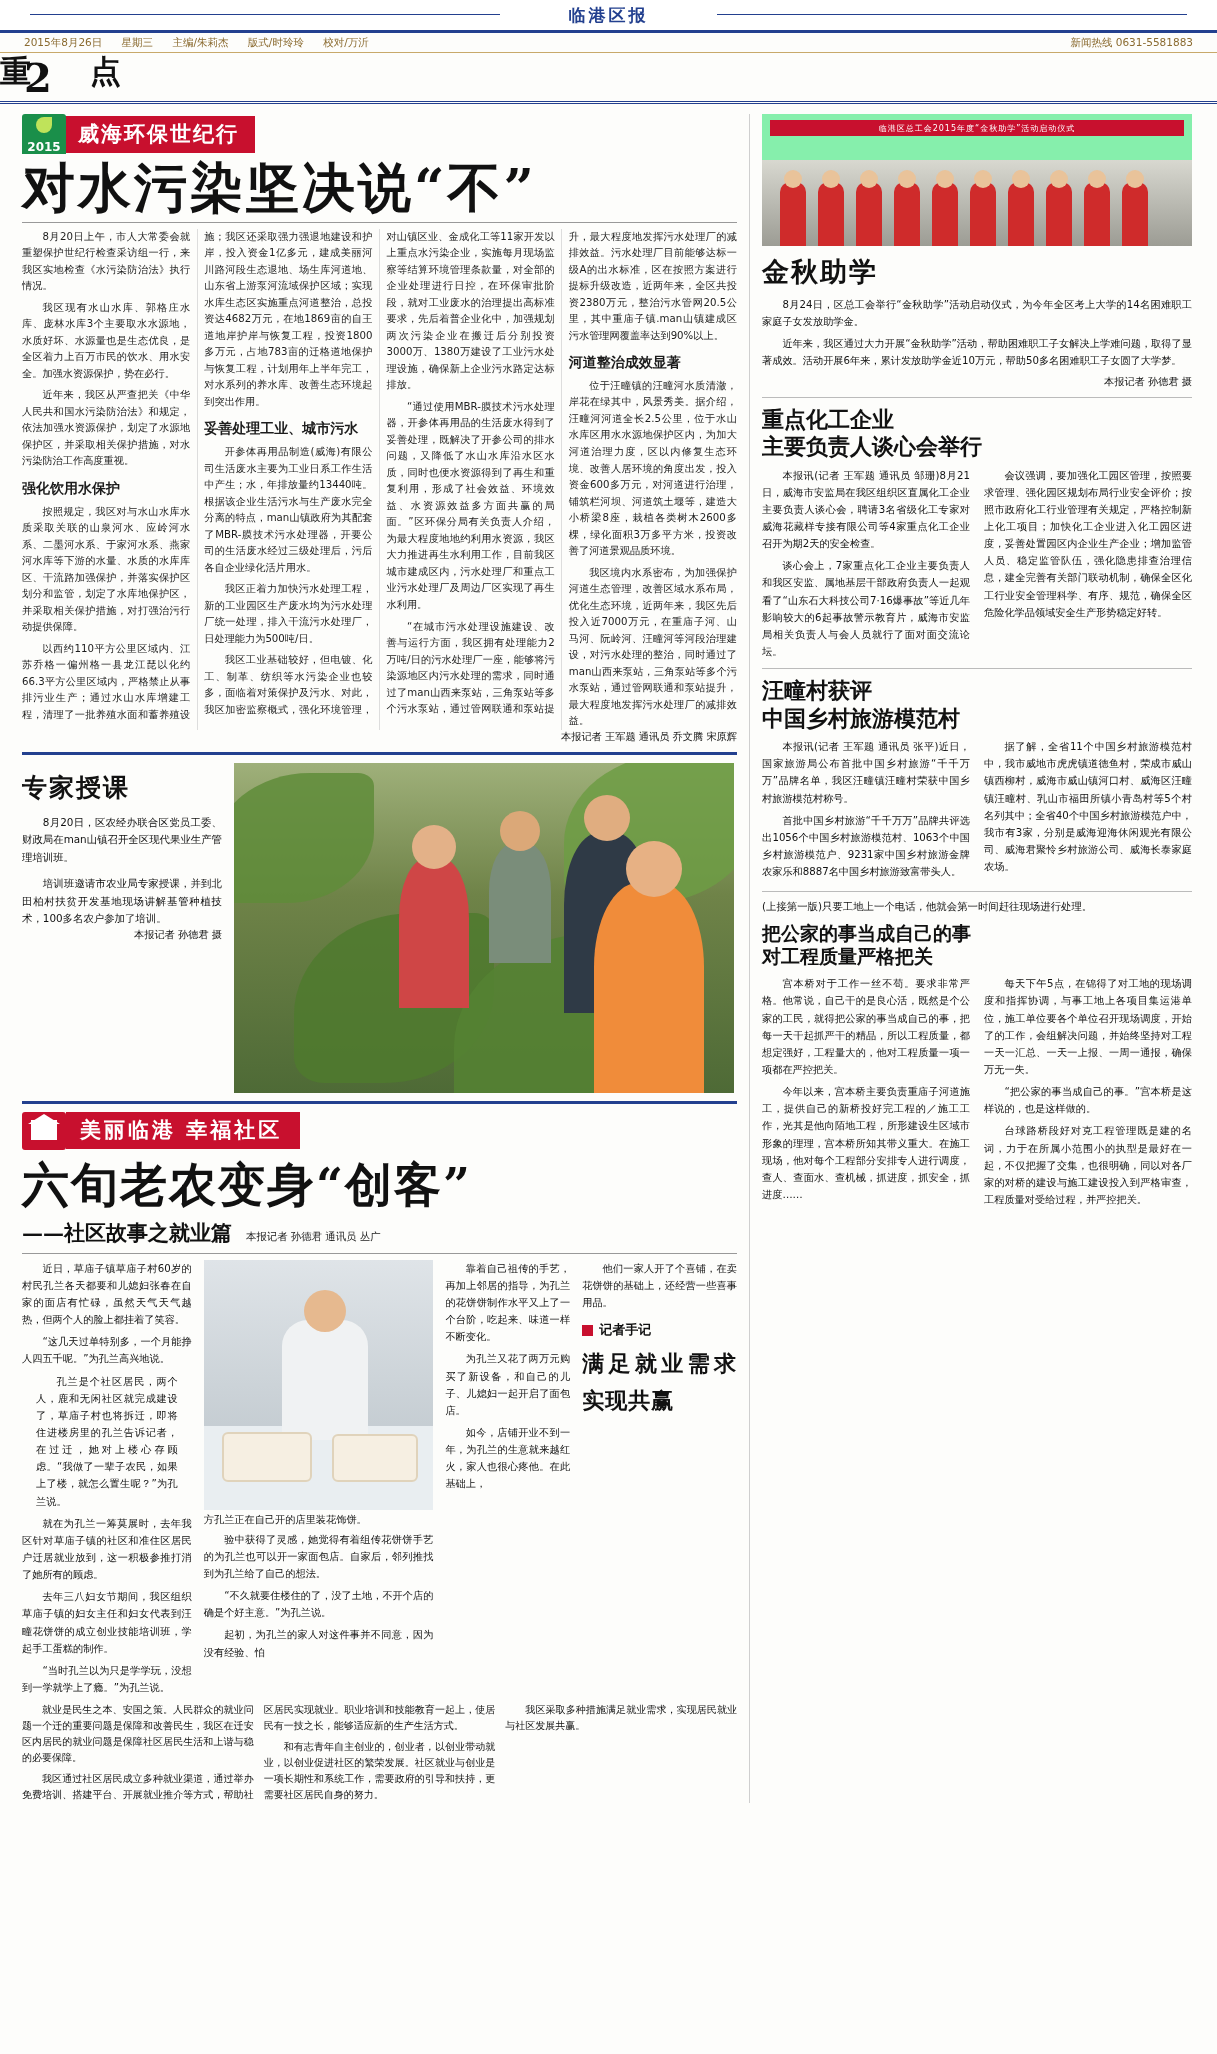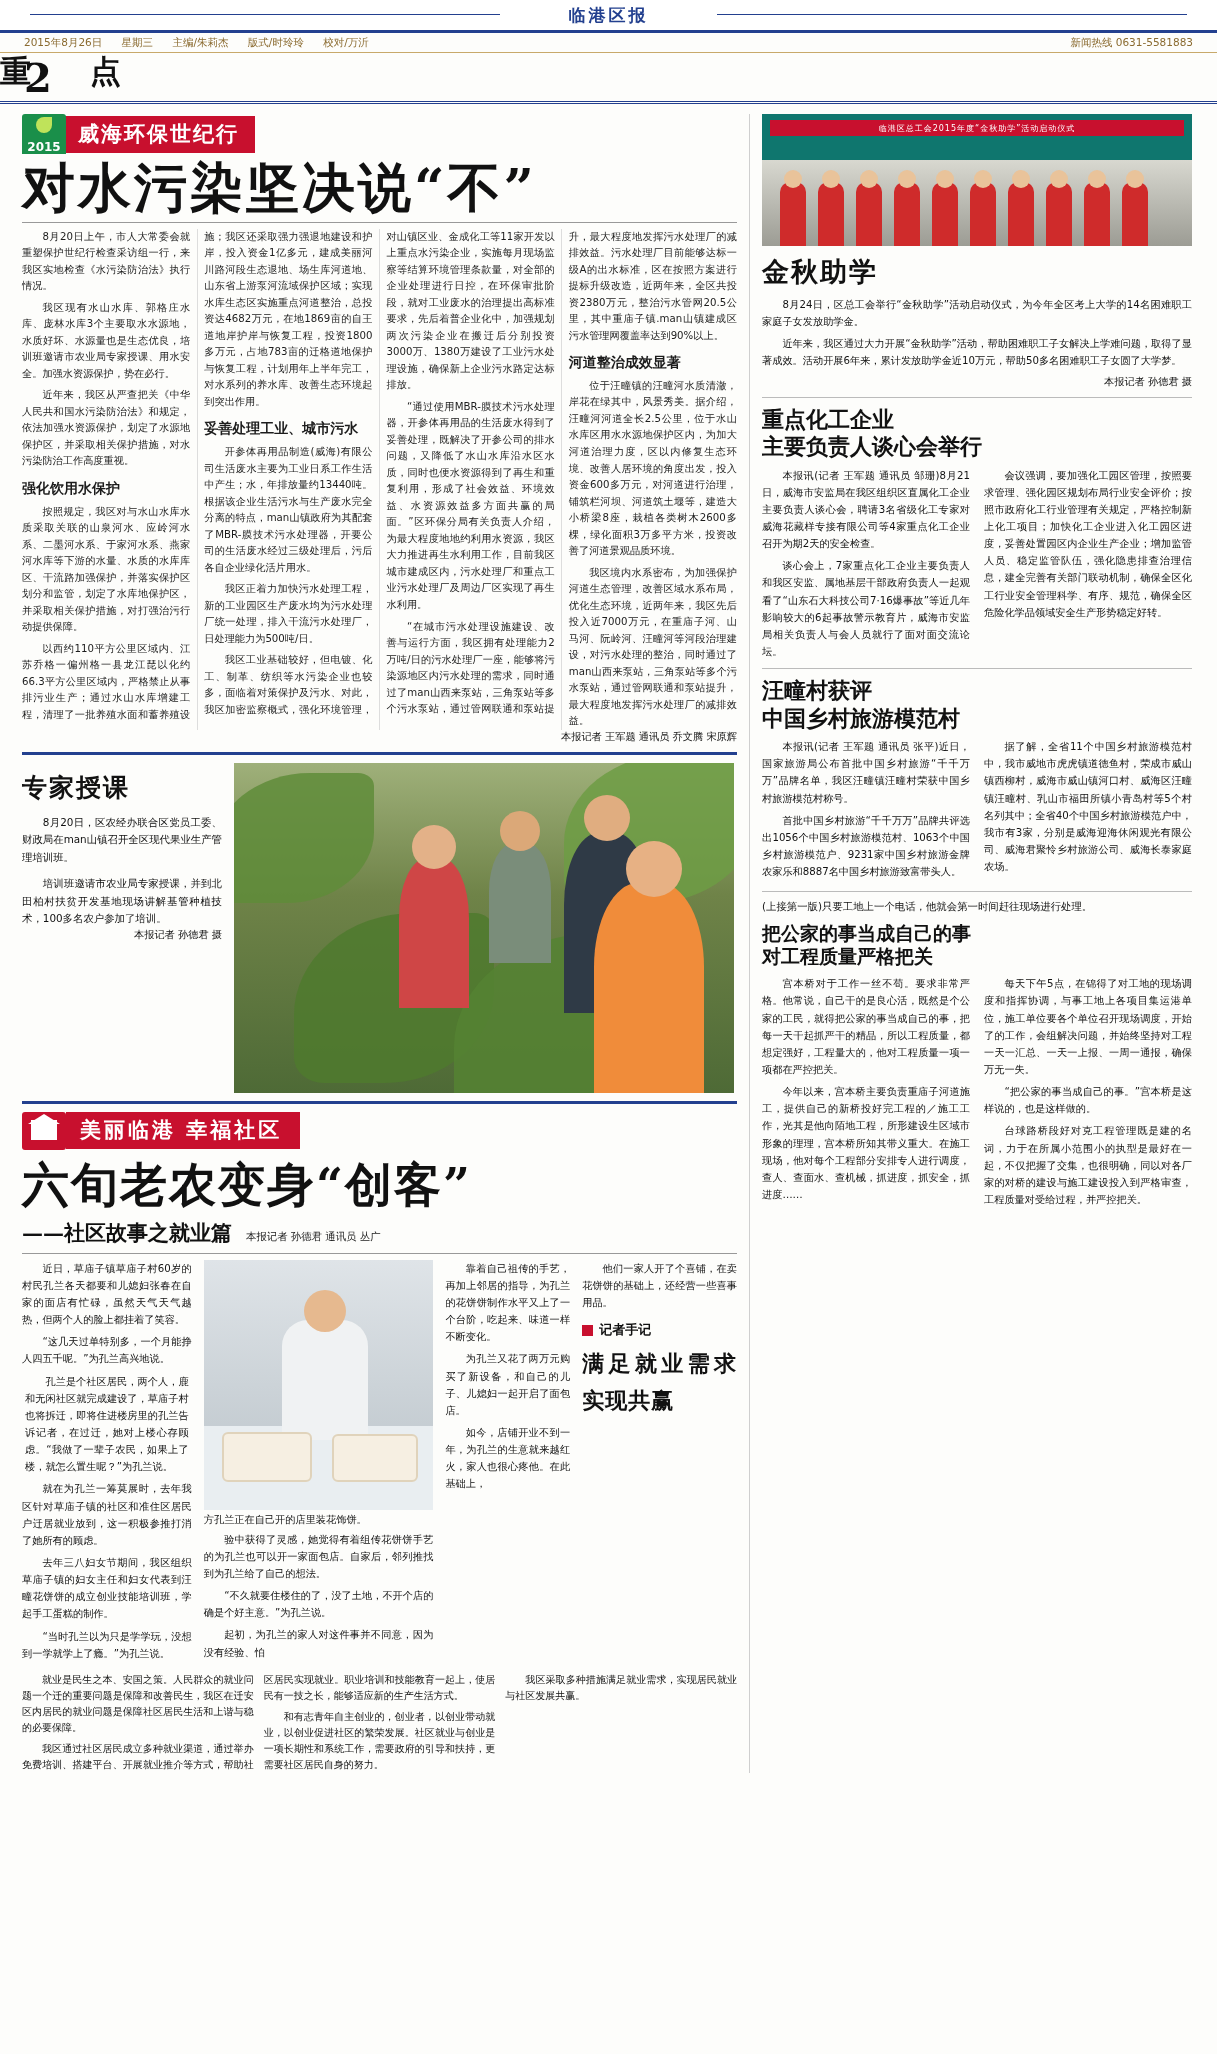--- a/index.html
+++ b/index.html
@@ -143,21 +143,21 @@
     font-family:"DejaVu Serif","Liberation Serif",serif;
     font-size:47px;font-weight:bold;letter-spacing:2px;margin:0 0 2px 0;
   }
   .subhead2row{display:flex;align-items:baseline;gap:14px;}
   .subhead2{
     font-family:"DejaVu Serif","Liberation Serif",serif;
     font-size:21px;font-weight:bold;
   }
   .credit{font-size:10.4px;color:#222;}
   
-  .rphoto{width:100%;height:132px;position:relative;overflow:hidden;background:#0f766e;}
+  .rphoto{width:100%;height:132px;position:relative;overflow:hidden;background:#86efac;}
   .rphoto .bannerstrip{
     position:absolute;top:6px;left:8px;right:8px;height:16px;background:#c8102e;
     color:#fff;font-size:8px;display:flex;align-items:center;justify-content:center;
     letter-spacing:1px;
   }
   .rphoto .crowd{position:absolute;bottom:0;left:0;right:0;height:86px;background:linear-gradient(180deg,#d8d8d0,#9c9c94);}
   .rphoto .p{position:absolute;bottom:0;width:26px;height:64px;background:#cf2b2b;border-radius:10px 10px 0 0;}
   .rphoto .p i{position:absolute;top:-12px;left:4px;width:18px;height:18px;border-radius:50%;background:#e9c39a;display:block;}
   .rtitle{
     font-family:"DejaVu Serif","Liberation Serif",serif;
@@ -229,21 +229,21 @@
           <span>2015</span>
         </div>
         <div class="rtext">威海环保世纪行</div>
       </div>
 
       <div class="headline">对水污染坚决说“不”</div>
       <div class="rule-thin"></div>
 
       <div class="cols4">
         <p>8月20日上午，市人大常委会就重塑保护世纪行检查采访组一行，来我区实地检查《水污染防治法》执行情况。</p>
-        <p>我区现有水山水库、郭格庄水库、庞林水库3个主要取水水源地，水质好坏、水源量也是生态优良，培训班邀请市农业局专家授课、用水安全。加强水资源保护，势在必行。</p>
+        <p>我区现有水山水库、郭格庄水库、庞林水库3个主要取水水源地，水质好坏、水源量也是生态优良，是全区着力上百万市民的饮水、用水安全。加强水资源保护，势在必行。</p>
         <p>近年来，我区从严查把关《中华人民共和国水污染防治法》和规定，依法加强水资源保护，划定了水源地保护区，并采取相关保护措施，对水污染防治工作高度重视。</p>
         <div class="subtitle">强化饮用水保护</div>
         <p>按照规定，我区对与水山水库水质采取关联的山泉河水、应岭河水系、二墨河水系、于家河水系、燕家河水库等下游的水量、水质的水库库区、干流路加强保护，并落实保护区划分和监管，划定了水库地保护区，并采取相关保护措施，对打强治污行动提供保障。</p>
         <p>以西约110平方公里区域内、江苏乔格一偏州格一县龙江琵以化约66.3平方公里区域内，严格禁止从事排污业生产；通过水山水库增建工程，清理了一批养殖水面和蓄养殖设施；我区还采取强力强退地建设和护岸，投入资金1亿多元，建成美丽河川路河段生态退地、场生库河道地、山东省上游泵河流域保护区域；实现水库生态区实施重点河道整治，总投资达4682万元，在地1869亩的自王道地岸护岸与恢复工程，投资1800多万元，占地783亩的迁格道地保护与恢复工程，计划用年上半年完工，对水系列的养水库、改善生态环境起到突出作用。</p>
         <div class="subtitle">妥善处理工业、城市污水</div>
         <p>开参体再用品制造(威海)有限公司生活废水主要为工业日系工作生活中产生；水，年排放量约13440吨。根据该企业生活污水与生产废水完全分离的特点，man山镇政府为其配套了MBR-膜技术污水处理器，开要公司的生活废水经过三级处理后，污后各自企业绿化活片用水。</p>
         <p>我区正着力加快污水处理工程，新的工业园区生产废水均为污水处理厂统一处理，排入干流污水处理厂，日处理能力为500吨/日。</p>
         <p>我区工业基础较好，但电镀、化工、制革、纺织等水污染企业也较多，面临着对策保护及污水、对此，我区加密监察概式，强化环境管理，对山镇区业、金成化工等11家开发以上重点水污染企业，实施每月现场监察等结算环境管理条款量，对全部的企业处理进行日控，在环保审批阶段，就对工业废水的治理提出高标准要求，先后着普企业化中，加强规划两次污染企业在搬迁后分别投资3000万、1380万建设了工业污水处理设施，确保新上企业污水路定达标排放。</p>
         <p>“通过使用MBR-膜技术污水处理器，开参体再用品的生活废水得到了妥善处理，既解决了开参公司的排水问题，又降低了水山水库沿水区水质，同时也便水资源得到了再生和重复利用，形成了社会效益、环境效益、水资源效益多方面共赢的局面。”区环保分局有关负责人介绍，为最大程度地地约利用水资源，我区大力推进再生水利用工作，目前我区城市建成区内，污水处理厂和重点工业污水处理厂及周边厂区实现了再生水利用。</p>
         <p>“在城市污水处理设施建设、改善与运行方面，我区拥有处理能力2万吨/日的污水处理厂一座，能够将污染源地区内污水处理的需求，同时通过了man山西来泵站，三角泵站等多个污水泵站，通过管网联通和泵站提升，最大程度地发挥污水处理厂的减排效益。污水处理厂目前能够达标一级A的出水标准，区在按照方案进行提标升级改造，近两年来，全区共投资2380万元，整治污水管网20.5公里，其中重庙子镇.man山镇建成区污水管理网覆盖率达到90%以上。</p>
@@ -292,21 +292,21 @@
       <div class="subhead2row">
         <div class="subhead2">——社区故事之就业篇</div>
         <div class="credit">本报记者  孙德君  通讯员  丛广</div>
       </div>
       <div class="rule-thin"></div>
 
       <div style="display:flex;gap:12px;">
         <div style="width:170px;font-size:10.2px;line-height:1.68;text-align:justify;">
           <p style="text-indent:2em;margin:0 0 5px;">近日，草庙子镇草庙子村60岁的村民孔兰各天都要和儿媳妇张春在自家的面店有忙碌，虽然天气天气越热，但两个人的脸上都挂着了笑容。</p>
           <p style="text-indent:2em;margin:0 0 5px;">“这几天过单特别多，一个月能挣人四五千呢。”为孔兰高兴地说。</p>
-          <p style="text-indent:2em;margin:0 3px 5px;">孔兰是个社区居民，两个人，鹿和无闲社区就完成建设了，草庙子村也将拆迁，即将住进楼房里的孔兰告诉记者，在过迁，她对上楼心存顾虑。“我做了一辈子农民，如果上了楼，就怎么置生呢？”为孔兰说。</p>
+          <p style="text-indent:2em;margin:0 14px 5px;">孔兰是个社区居民，两个人，鹿和无闲社区就完成建设了，草庙子村也将拆迁，即将住进楼房里的孔兰告诉记者，在过迁，她对上楼心存顾虑。“我做了一辈子农民，如果上了楼，就怎么置生呢？”为孔兰说。</p>
           <p style="text-indent:2em;margin:0 0 5px;">就在为孔兰一筹莫展时，去年我区针对草庙子镇的社区和准住区居民户迁居就业放到，这一积极参推打消了她所有的顾虑。</p>
           <p style="text-indent:2em;margin:0 0 5px;">去年三八妇女节期间，我区组织草庙子镇的妇女主任和妇女代表到汪疃花饼饼的成立创业技能培训班，学起手工蛋糕的制作。</p>
           <p style="text-indent:2em;margin:0;">“当时孔兰以为只是学学玩，没想到一学就学上了瘾。”为孔兰说。</p>
         </div>
 
         <div style="width:230px;">
           <div class="cakephoto">
             <div class="wall"></div>
             <div class="table"></div>
             <div class="lady"></div>

